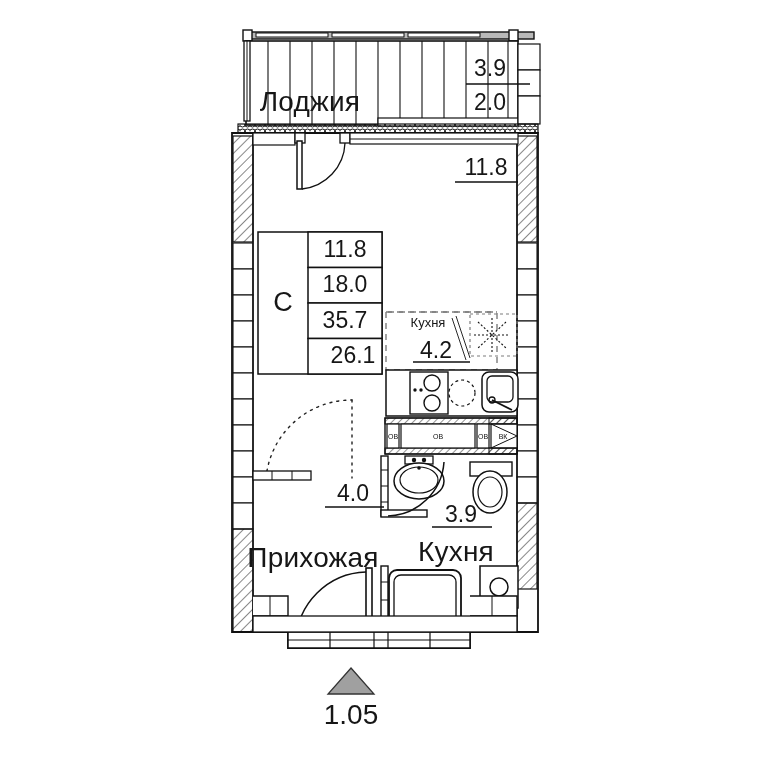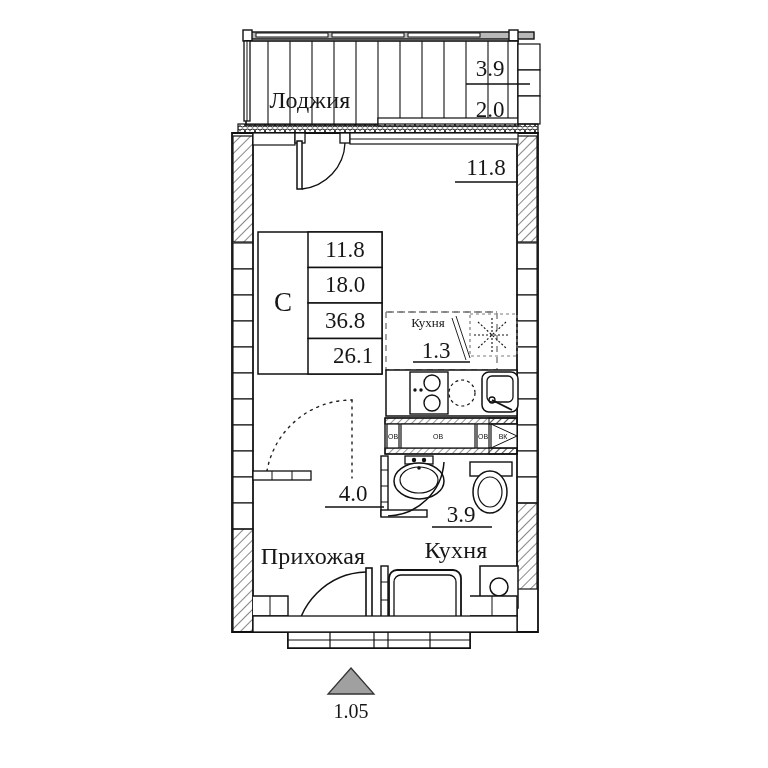--- a/index.html
+++ b/index.html
@@ -21,26 +21,26 @@
     background: #ffffff;
   }
   #plan-svg {
     position: absolute;
     left: 0;
     top: 0;
   }
   .txt {
     position: absolute;
     white-space: nowrap;
-    font-family: Liberation Serif, serif;
+    font-family: Liberation Sans, sans-serif;
     color: #161616;
     line-height: 1;
   }
   .room-name {
-    font-size: 24px;
+    font-size: 28px;
     letter-spacing: 0.2px;
   }
   .area-val {
     font-size: 23px;
   }
   .loggia-val {
     font-size: 23px;
   }
   .tbl-val {
     font-size: 23px;
@@ -48,21 +48,21 @@
   .tbl-letter {
     font-size: 27px;
   }
   .kitchen-name {
     font-size: 13px;
   }
   .kitchen-val {
     font-size: 23px;
   }
   .level-val {
-    font-size: 20px;
+    font-size: 28px;
   }
   .shaft-lbl {
     font-size: 7px;
     font-family: "Liberation Sans", sans-serif;
     color: #111;
   }
   .ctr {
     transform: translateX(-50%);
   }
 </style>
@@ -324,32 +324,32 @@
       <line x1="432" y1="527" x2="492" y2="527"></line>
     </g>
 
     <g>
       <polygon points="351,668 374,694 328,694" fill="#a0a0a0" stroke="#333" stroke-width="1.3"></polygon>
     </g>
   </svg>
 
   <div class="txt room-name ctr" style="left:310px; top:88px;">Лоджия</div>
   <div class="txt loggia-val ctr" style="left:490px; top:57px;">3.9</div>
-  <div class="txt loggia-val ctr" style="left:490px; top:98px;">2.0</div>
+  <div class="txt loggia-val ctr" style="left:490px; top:91px;">2.0</div>
 
   <div class="txt area-val ctr" style="left:486px; top:156px;">11.8</div>
 
   <div class="txt tbl-letter ctr" style="left:283px; top:289px;">С</div>
   <div class="txt tbl-val ctr" style="left:345px; top:238px;">11.8</div>
   <div class="txt tbl-val ctr" style="left:345px; top:273px;">18.0</div>
-  <div class="txt tbl-val ctr" style="left:345px; top:309px;">36.8</div>
+  <div class="txt tbl-val ctr" style="left:345px; top:309px;">35.7</div>
   <div class="txt tbl-val ctr" style="left:353px; top:344px;">26.1</div>
 
   <div class="txt kitchen-name ctr" style="left:428px; top:316px;">Кухня</div>
-  <div class="txt kitchen-val ctr" style="left:436px; top:339px;">1.3</div>
+  <div class="txt kitchen-val ctr" style="left:436px; top:339px;">4.2</div>
 
   <div class="txt area-val ctr" style="left:353px; top:482px;">4.0</div>
   <div class="txt room-name ctr" style="left:313px; top:544px;">Прихожая</div>
 
   <div class="txt area-val ctr" style="left:461px; top:503px;">3.9</div>
   <div class="txt room-name ctr" style="left:456px; top:538px;">Кухня</div>
 
   <div class="txt shaft-lbl ctr" style="left:393px; top:433px;">ОВ</div>
   <div class="txt shaft-lbl ctr" style="left:438px; top:433px;">ОВ</div>
   <div class="txt shaft-lbl ctr" style="left:483px; top:433px;">ОВ</div>

